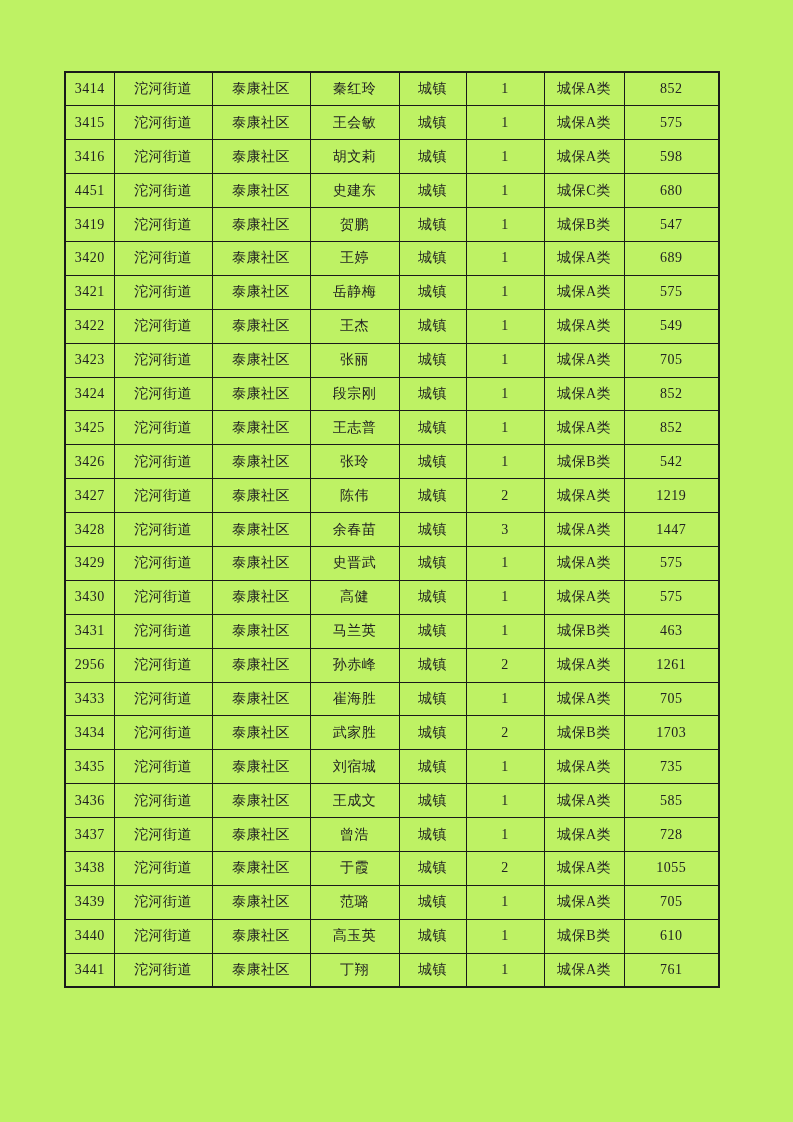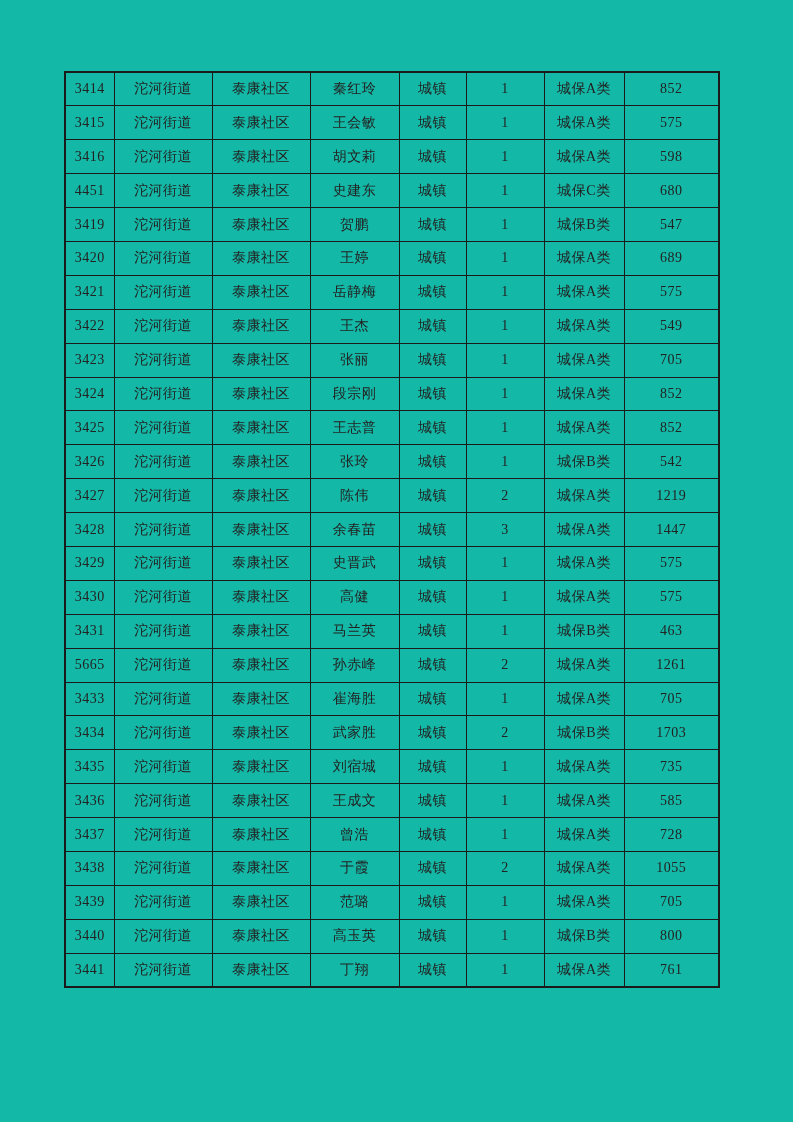--- a/index.html
+++ b/index.html
@@ -6,21 +6,21 @@
   html, body {
     width: 793px;
     height: 1122px;
     background: #ffffff;
     font-family: "Liberation Serif", "DejaVu Serif", serif;
   }
   .page {
     position: relative;
     width: 793px;
     height: 1122px;
-    background: #14b8a6;
+    background: #bef264;
     overflow: hidden;
   }
   table.data-table {
     position: absolute;
     left: 64px;
     top: 71px;
     width: 654px;
     border-collapse: collapse;
     table-layout: fixed;
     border: 2px solid #1a1a1a;
@@ -217,21 +217,21 @@
           <td>3431</td>
           <td>沱河街道</td>
           <td>泰康社区</td>
           <td>马兰英</td>
           <td>城镇</td>
           <td>1</td>
           <td>城保B类</td>
           <td>463</td>
         </tr>
         <tr>
-          <td>5665</td>
+          <td>2956</td>
           <td>沱河街道</td>
           <td>泰康社区</td>
           <td>孙赤峰</td>
           <td>城镇</td>
           <td>2</td>
           <td>城保A类</td>
           <td>1261</td>
         </tr>
         <tr>
           <td>3433</td>
@@ -304,21 +304,21 @@
           <td>705</td>
         </tr>
         <tr>
           <td>3440</td>
           <td>沱河街道</td>
           <td>泰康社区</td>
           <td>高玉英</td>
           <td>城镇</td>
           <td>1</td>
           <td>城保B类</td>
-          <td>800</td>
+          <td>610</td>
         </tr>
         <tr>
           <td>3441</td>
           <td>沱河街道</td>
           <td>泰康社区</td>
           <td>丁翔</td>
           <td>城镇</td>
           <td>1</td>
           <td>城保A类</td>
           <td>761</td>

